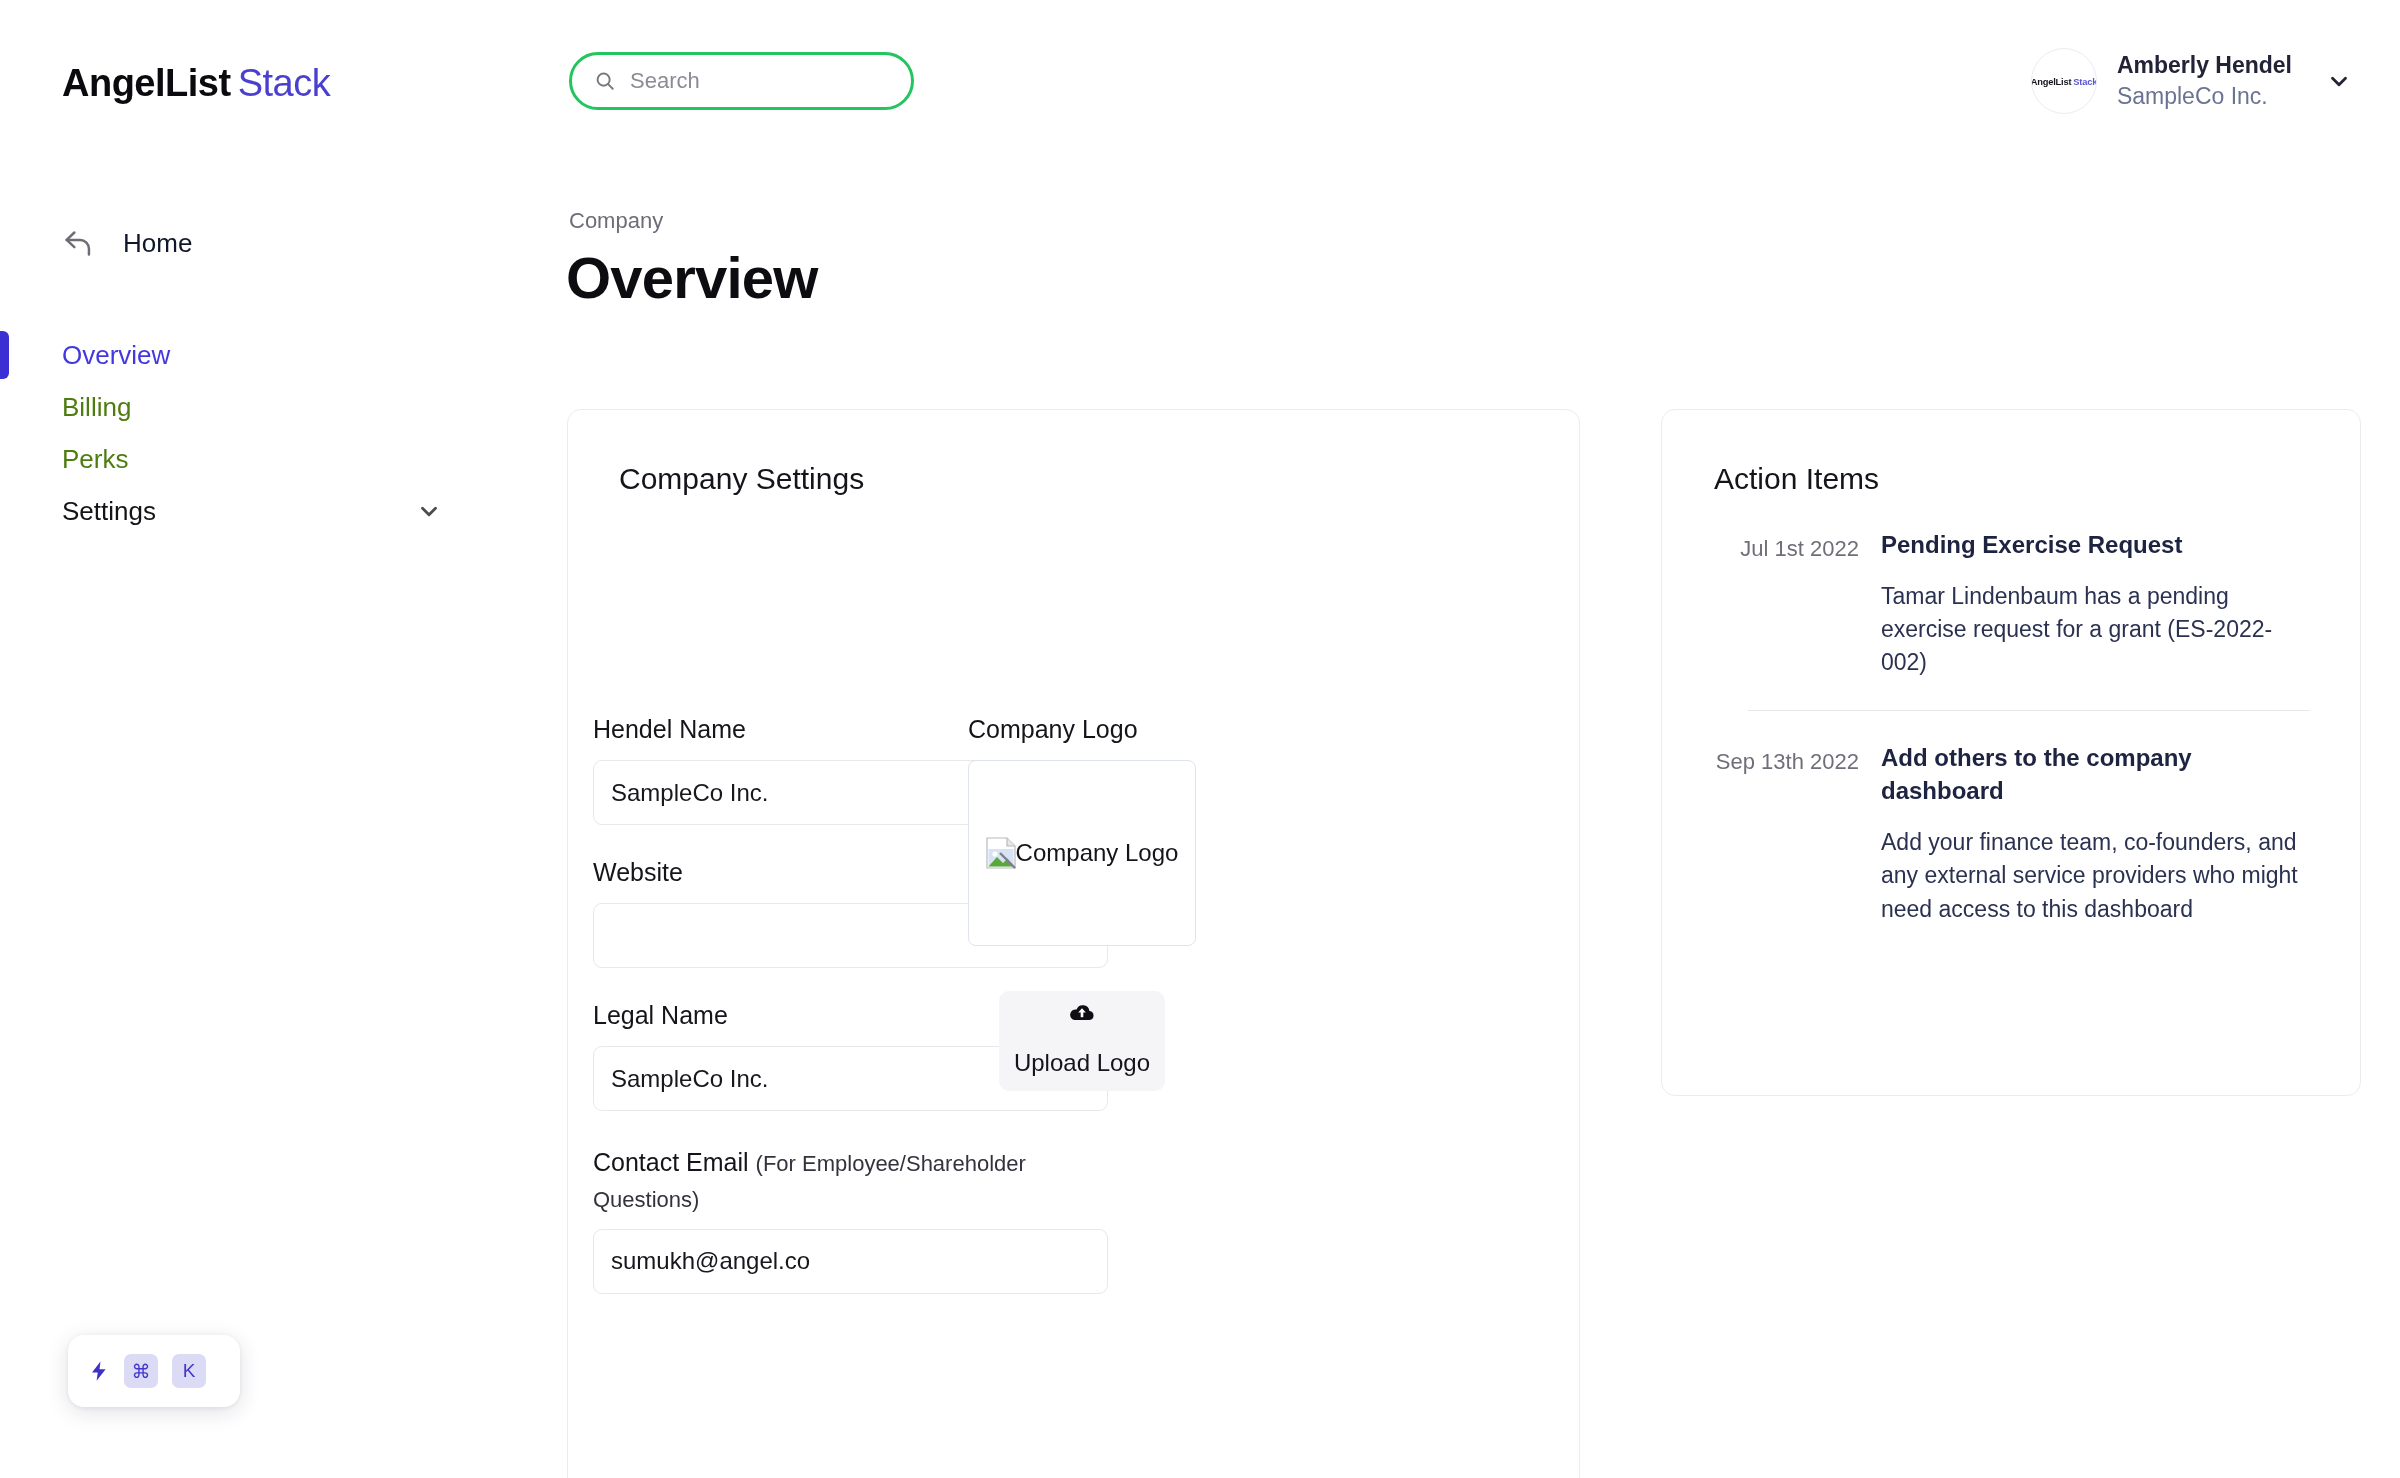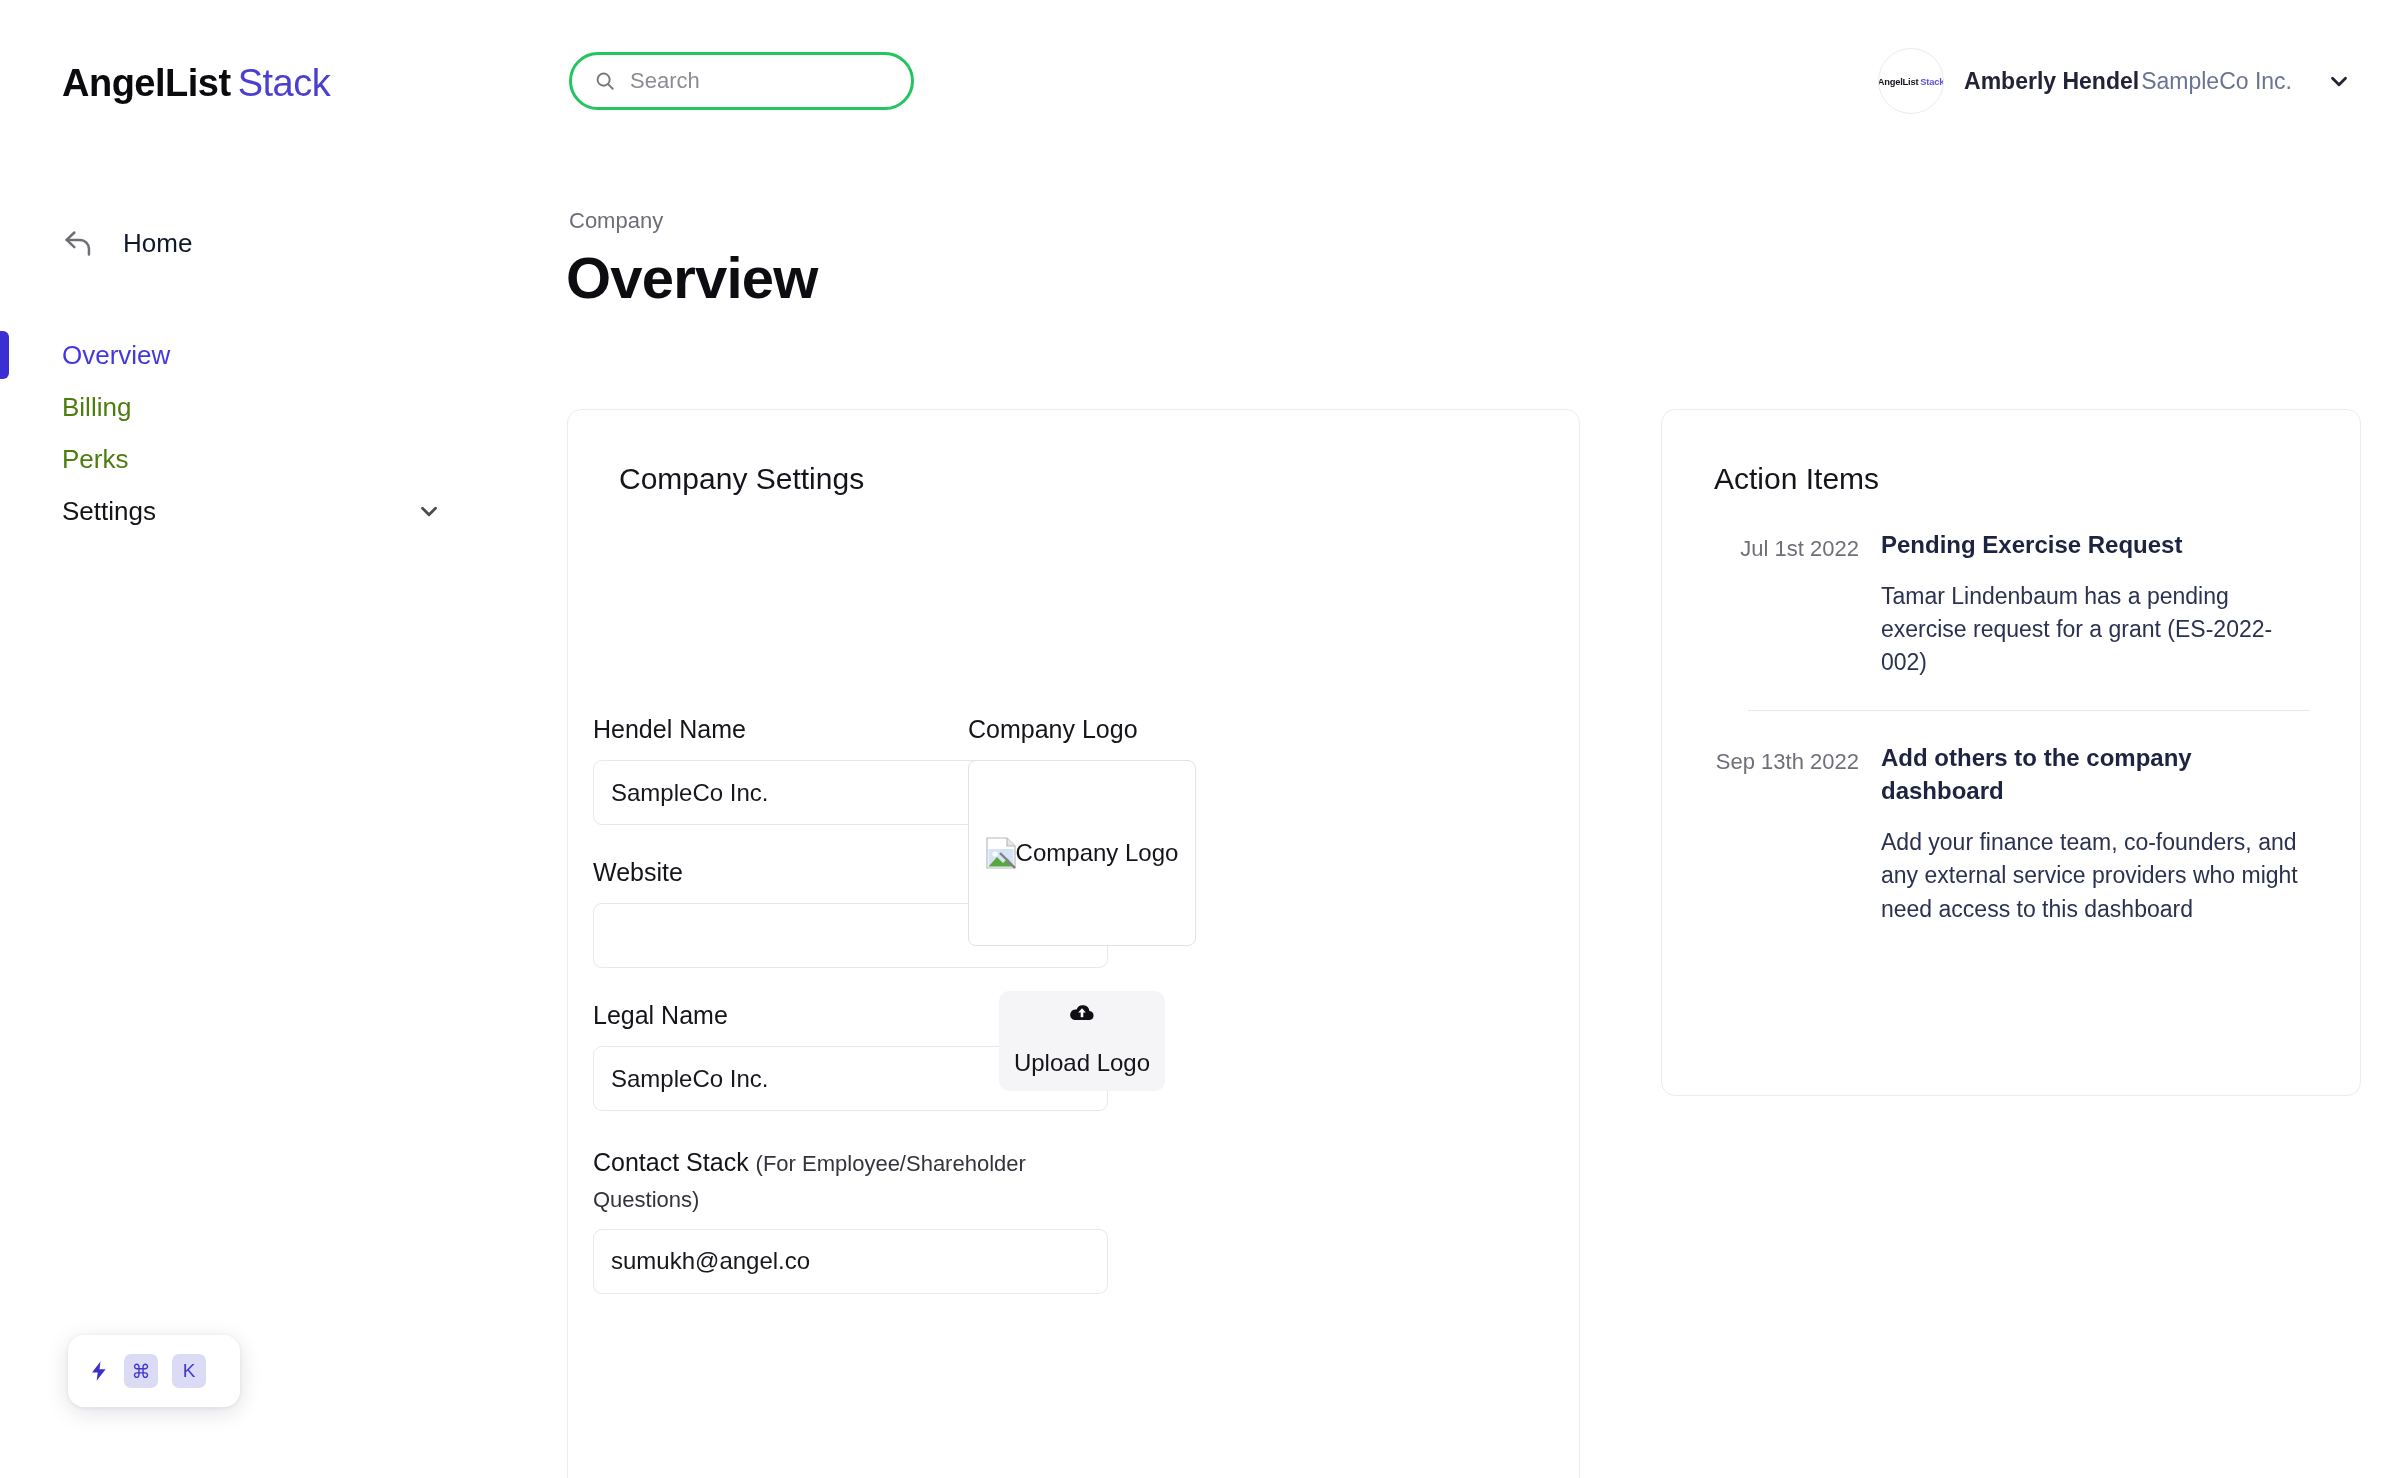--- a/index.html
+++ b/index.html
@@ -86,21 +86,21 @@
   .avatar-logo {
     font-size: 9.5px;
     font-weight: 700;
     white-space: nowrap;
     transform: scale(0.98);
     letter-spacing: -0.2px;
   }
   .avatar-logo .al { color: #14141c; }
   .avatar-logo .st { color: #5b52d6; font-weight: 600; margin-left: 2px;}
 
-  .user-text { display: flex; justify-content: center; gap: 2px; }
+  .user-text { display: flex; flex-direction: column; justify-content: center; gap: 2px; }
   .user-name { font-size: 23px; font-weight: 700; color: #232338; line-height: 1.25; white-space: nowrap; }
   .user-company { font-size: 23px; font-weight: 400; color: #6b7394; line-height: 1.25; white-space: nowrap; }
   .user-chevron { width: 26px; height: 26px; margin-left: 14px; flex: 0 0 auto; }
 
   
   .sidebar {
     position: absolute;
     top: 148px; left: 0;
     width: 566px;
     height: 1330px;
@@ -462,21 +462,21 @@
         <label class="field-label">Website</label>
         <input class="text-input" type="text" value="" style="">
       </div>
 
       <div class="field-block">
         <label class="field-label">Legal Name</label>
         <input class="text-input" type="text" value="SampleCo Inc." style="">
       </div>
 
       <div class="field-block email-block">
-        <label class="field-label"><span>Contact Stack</span> <span class="hint">(For Employee/Shareholder Questions)</span></label>
+        <label class="field-label"><span>Contact Email</span> <span class="hint">(For Employee/Shareholder Questions)</span></label>
         <input class="text-input" type="text" value="sumukh@angel.co" style="">
       </div>
 
     </div>
 
     <div class="logo-col">
       <label class="field-label">Company Logo</label>
 
       <div class="logo-preview">
         <div class="broken-img">

